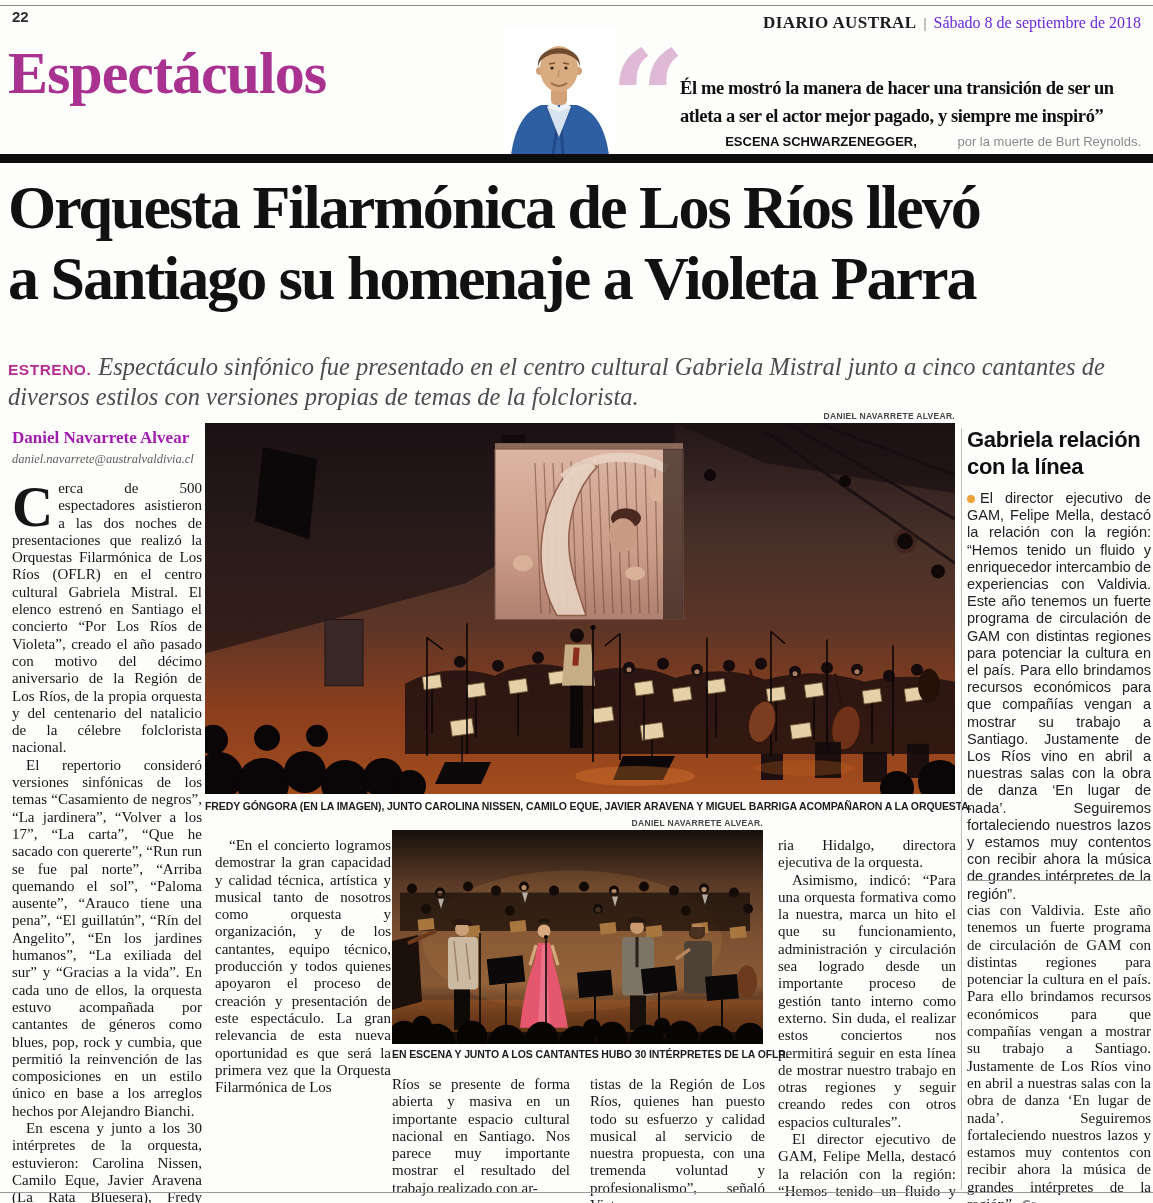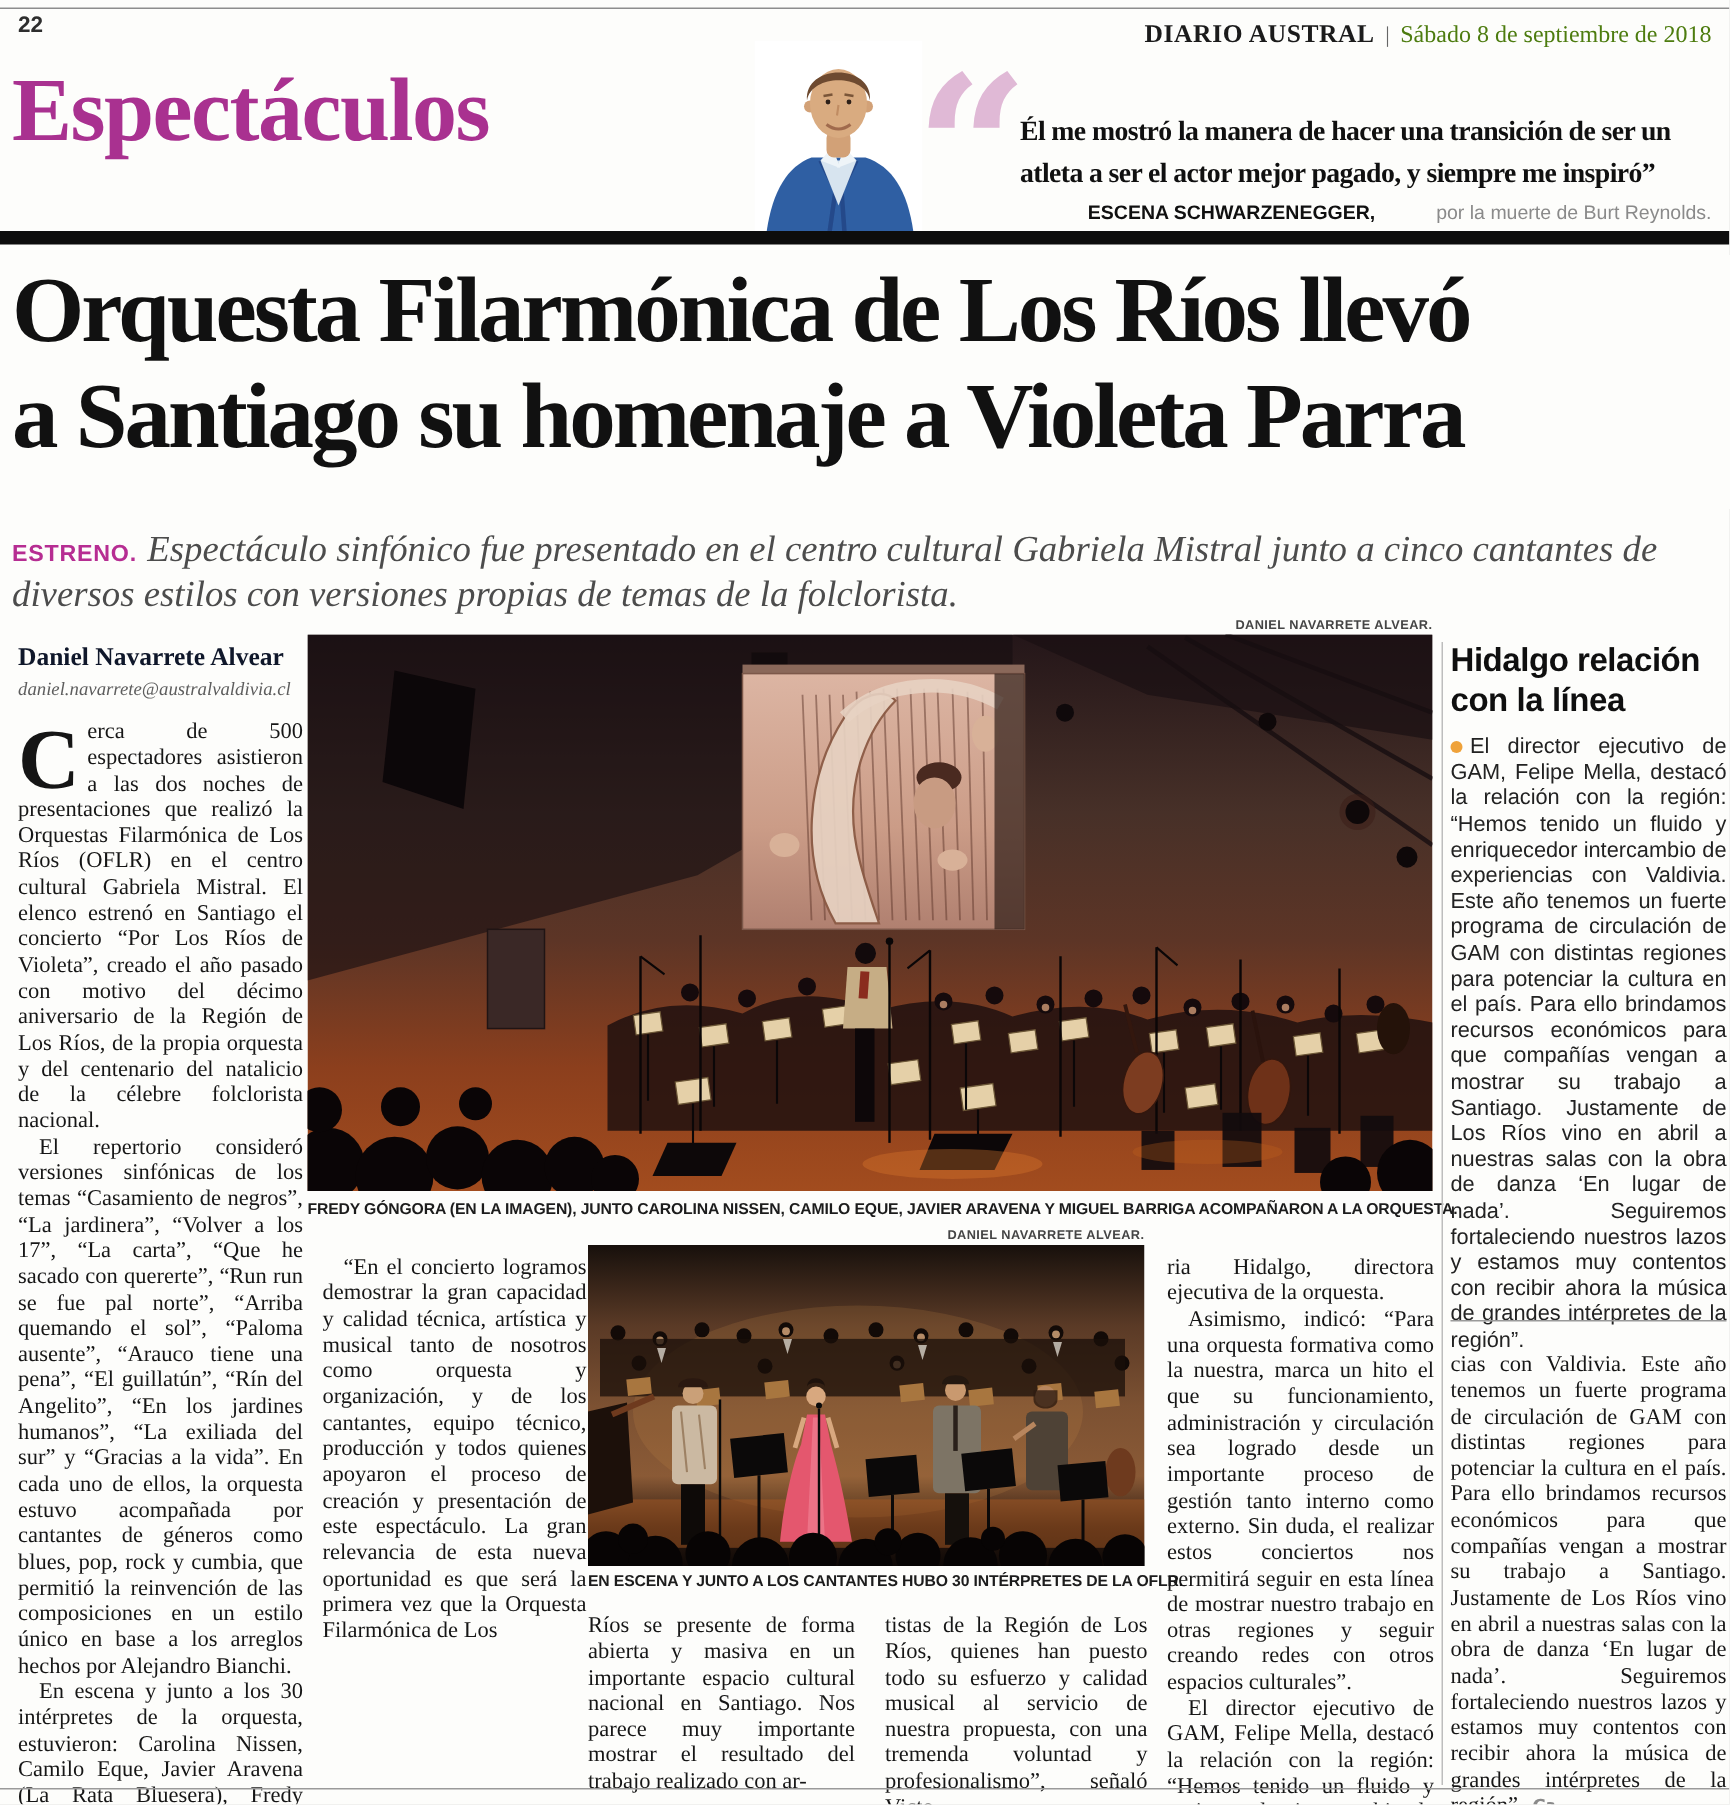--- a/index.html
+++ b/index.html
@@ -6,38 +6,38 @@
   .serif{font-family:"Liberation Serif","DejaVu Serif",serif;}
   #page{position:relative;width:1153px;height:1203px;background:#fdfdfb;margin:0 auto;overflow:hidden;
         font-family:"Liberation Serif","DejaVu Serif",serif;color:#141414;text-decoration:underline;}
   .abs{position:absolute;}
   
   .top-rule{left:0;top:5px;width:1153px;height:1px;background:#8d8d8d;}
   .page-number{left:12px;top:8px;font:bold 15px/18px "Liberation Sans","DejaVu Sans",sans-serif;color:#2e2e2e;}
   .masthead{right:12px;top:13px;text-align:right;white-space:nowrap;}
   .masthead .name{font:600 17px "Liberation Serif",serif;color:#1b1b1b;letter-spacing:.4px;}
   .masthead .sep{color:#666;margin:0 7px;font:15px "Liberation Serif",serif;}
-  .masthead .date{font:16px "Liberation Serif",serif;color:#4d7c0f;}
+  .masthead .date{font:16px "Liberation Serif",serif;color:#6d28d9;}
   .section-title{left:8px;top:42px;font:bold 60px/62px "Liberation Serif","DejaVu Serif",serif;
                  color:#a93190;letter-spacing:-1px;white-space:nowrap;}
   .quote-mark{left:610px;top:50px;font:bold 132px/100px "DejaVu Serif",serif;color:#e0b9d6;}
   .pull-quote{left:680px;top:74px;white-space:nowrap;}
   .pull-quote div{font:bold 18.5px/28px "Liberation Serif",serif;color:#101010;letter-spacing:-0.4px;}
   .attribution{right:12px;top:134px;white-space:nowrap;font:13px "Liberation Sans","DejaVu Sans",sans-serif;}
   .attribution .nm{font-weight:bold;color:#101010;}
   .attribution .rest{color:#8a8a8a;margin-left:37px;}
   .black-bar{left:0;top:154px;width:1153px;height:9px;background:#0d0d0d;}
   
   .headline{left:8px;top:172px;white-space:nowrap;}
   .headline div{font:bold 62px/71px "Liberation Serif","DejaVu Serif",serif;color:#111;letter-spacing:-2px;}
   .standfirst{left:8px;top:340px;width:1132px;font:italic 24.5px/30px "Liberation Serif",serif;color:#4c4c4c;margin-top:12px;}
   .kicker{font:bold 15.5px "Liberation Sans","DejaVu Sans",sans-serif;font-style:normal;color:#b62d92;
           letter-spacing:.5px;margin-right:7px;}
   
-  .byline{left:12px;top:428px;font:bold 17px "Liberation Serif",serif;color:#0f172a;text-align:right;}
+  .byline{left:12px;top:428px;font:bold 17px "Liberation Serif",serif;color:#a21caf;text-align:right;}
   .byline-email{left:12px;top:452px;font:italic 12.5px "Liberation Serif",serif;color:#5d5d5d;}
   .coltext{font:15px/17.3px "Liberation Serif","DejaVu Serif",serif;color:#161616;text-align:justify;
            -webkit-hyphens:auto;hyphens:auto;}
   .coltext p{margin:0;text-indent:14px;}
   .coltext p.noindent{text-indent:0;}
   .dropcap{float:left;font:bold 57px/47px "Liberation Serif",serif;color:#151515;margin:3px 5px 0 0;}
   .col1{left:12px;top:480px;width:190px;}
   .col2{left:215px;top:837px;width:176px;}
   .col3a{left:392px;top:1076px;width:178px;}
   .col3b{left:590px;top:1076px;width:175px;}
@@ -400,21 +400,21 @@
     <p class="noindent">tistas de la Región de Los Ríos, quienes han puesto todo su esfuerzo y calidad musical al servicio de nuestra propuesta, con una tremenda voluntad y profesionalismo”, señaló Victo-</p>
   </div>
   <div class="abs coltext col4">
     <p class="noindent">ria Hidalgo, directora ejecutiva de la orquesta.</p>
     <p>Asimismo, indicó: “Para una orquesta formativa como la nuestra, marca un hito el que su funcionamiento, administración y circulación sea logrado desde un importante proceso de gestión tanto interno como externo. Sin duda, el realizar estos conciertos nos permitirá seguir en esta línea de mostrar nuestro trabajo en otras regiones y seguir creando redes con otros espacios culturales”.</p>
     <p>El director ejecutivo de GAM, Felipe Mella, destacó la relación con la región: “Hemos tenido un fluido y enriquecedor intercambio de experien-</p>
   </div>
 
   <div class="abs divider"></div>
   <div class="abs sidebar-title">
-    <div>Hidalgo relación</div>
+    <div>Gabriela relación</div>
     <div>con la línea</div>
   </div>
   <div class="abs sidebar-body">
     <span class="bullet"></span><span>El director ejecutivo de GAM, Felipe Mella, destacó la relación con la región: “Hemos tenido un fluido y enriquecedor intercambio de experiencias con Valdivia. Este año tenemos un fuerte programa de circulación de GAM con distintas regiones para potenciar la cultura en el país. Para ello brindamos recursos económicos para que compañías vengan a mostrar su trabajo a Santiago. Justamente de Los Ríos vino en abril a nuestras salas con la obra de danza ‘En lugar de nada’. Seguiremos fortaleciendo nuestros lazos y estamos muy contentos con recibir ahora la música de grandes intérpretes de la región”.</span>
   </div>
   <div class="abs sidebar-rule"></div>
   <div class="abs coltext col5">
     <p class="noindent"><span>cias con Valdivia. Este año tenemos un fuerte programa de circulación de GAM con distintas regiones para potenciar la cultura en el país. Para ello brindamos recursos económicos para que compañías vengan a mostrar su trabajo a Santiago. Justamente de Los Ríos vino en abril a nuestras salas con la obra de danza ‘En lugar de nada’. Seguiremos fortaleciendo nuestros lazos y estamos muy contentos con recibir ahora la música de grandes intérpretes de la región”.</span><span class="end-mark">Cɜ</span></p>
   </div>
 

